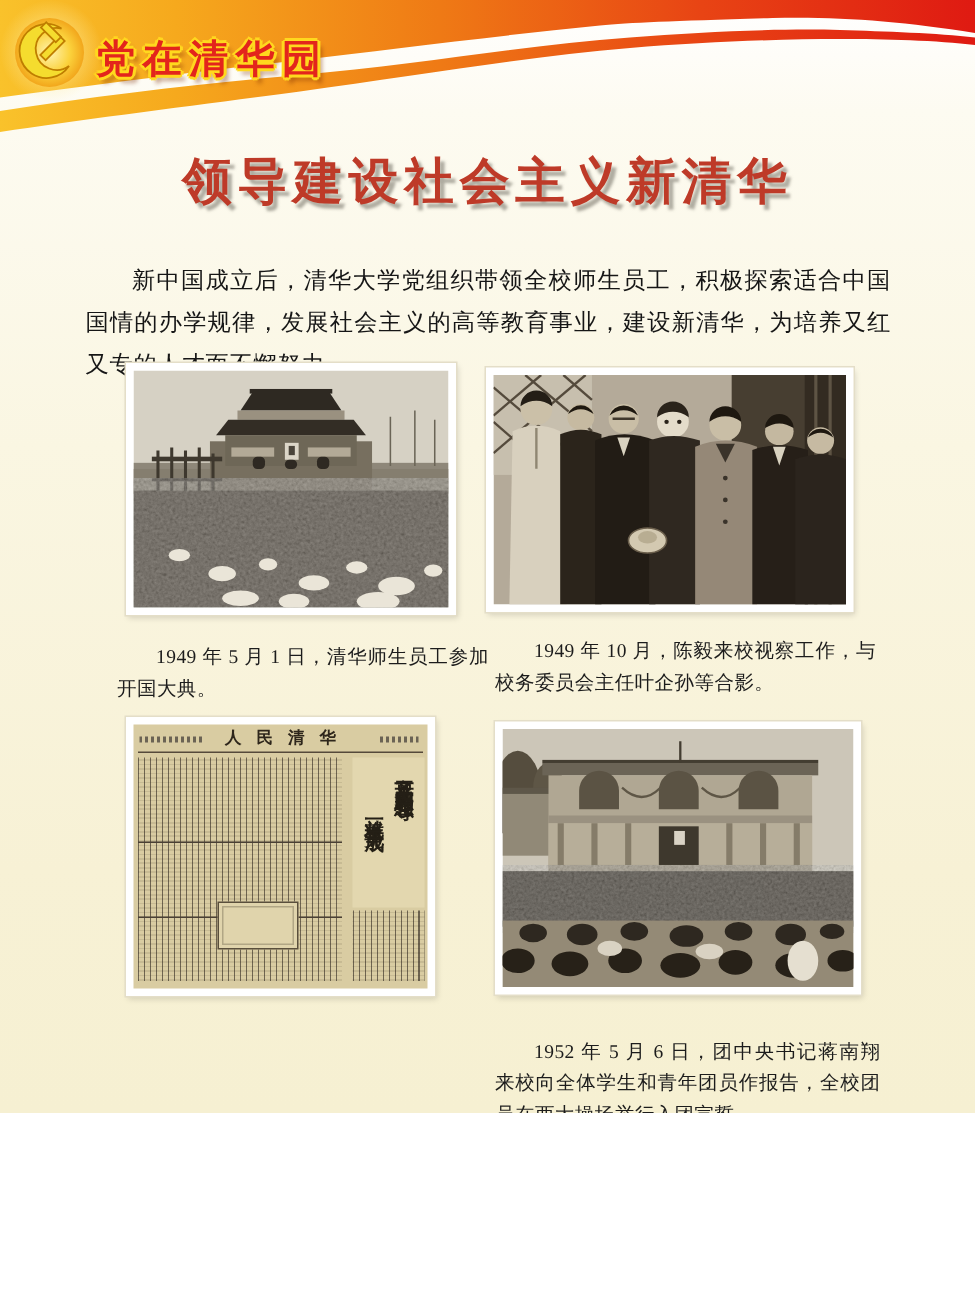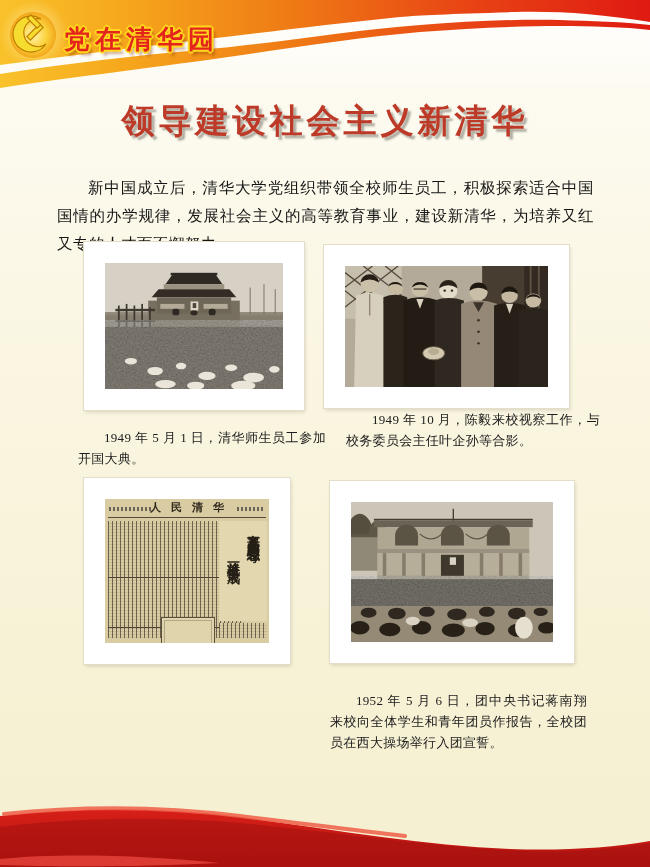--- a/index.html
+++ b/index.html
@@ -2,21 +2,21 @@
 <html><head>
 <meta charset="utf-8">
 <style>
   html,body{margin:0;padding:0;}
   body{
     width:650px;height:867px;
     font-family:"Liberation Serif","DejaVu Serif",serif;
     background:#fff;
   }
   .poster{
-    position:relative;width:650px;height:867px;overflow:hidden;
+    position:relative;width:650px;height:742px;overflow:hidden;
     background:linear-gradient(180deg,#FFFFFF 0%,#FDFBF1 10%,#FAF6E2 40%,#F7F1D5 78%,#F6F0D2 100%);
   }
   
   .header-wave{position:absolute;top:0;left:0;width:650px;height:90px;}
   .emblem{position:absolute;left:8px;top:10px;width:50px;height:50px;}
   .banner-title{
     position:absolute;left:64px;top:22px;
     font-family:"DejaVu Sans","Liberation Sans",sans-serif;
     font-weight:bold;font-size:26px;letter-spacing:5px;color:#E3251C;
     text-shadow:
@@ -33,34 +33,34 @@
     white-space:nowrap;
     font-family:Liberation Mono, monospace;
   }
   .intro{
     position:absolute;top:158px;left:57px;width:537px;
     font-size:15.5px;line-height:1.82;color:#161616;
     text-align:justify;text-indent:2em;letter-spacing:.5px;
   }
   
   .photo{
-    position:absolute;background:#fff;padding:21px;box-sizing:border-box;
+    position:absolute;background:#fff;padding:5px;box-sizing:border-box;
     box-shadow:0 0 0 1px #E4DEC8, 1px 2px 4px rgba(0,0,0,.15);
   }
   .photo svg{display:block;width:100%;height:100%;}
   .photo-1{left:84px;top:242px;width:220px;height:168px;}
   .photo-2{left:324px;top:245px;width:245px;height:163px;}
   .photo-3{left:84px;top:478px;width:206px;height:186px;}
   .photo-4{left:330px;top:481px;width:244px;height:182px;}
   .caption{
     position:absolute;font-size:13px;line-height:1.62;color:#1c1c1c;
     text-align:justify;text-indent:2em;letter-spacing:.3px;
   }
   .caption-1{left:78px;top:414px;width:248px;}
-  .caption-2{left:330px;top:396px;width:254px;margin-left:16px;}
+  .caption-2{left:330px;top:410px;width:254px;}
   .caption-3{left:76px;top:677px;width:254px;}
   .caption-4{left:330px;top:677px;width:257px;}
   
   .newspaper{position:relative;width:100%;height:100%;background:#D9CCA2;overflow:hidden;}
   .np-mast{position:absolute;top:1px;left:0;right:0;text-align:center;
     font-size:11px;font-weight:bold;letter-spacing:10px;color:#2E261B;text-indent:10px;}
   .np-tiny{position:absolute;top:8px;height:4px;
     background:repeating-linear-gradient(90deg,#6B6354 0 2px,rgba(0,0,0,0) 2px 4px);}
   .np-tiny.l{left:4px;width:42px;}
   .np-tiny.r{right:6px;width:26px;}

